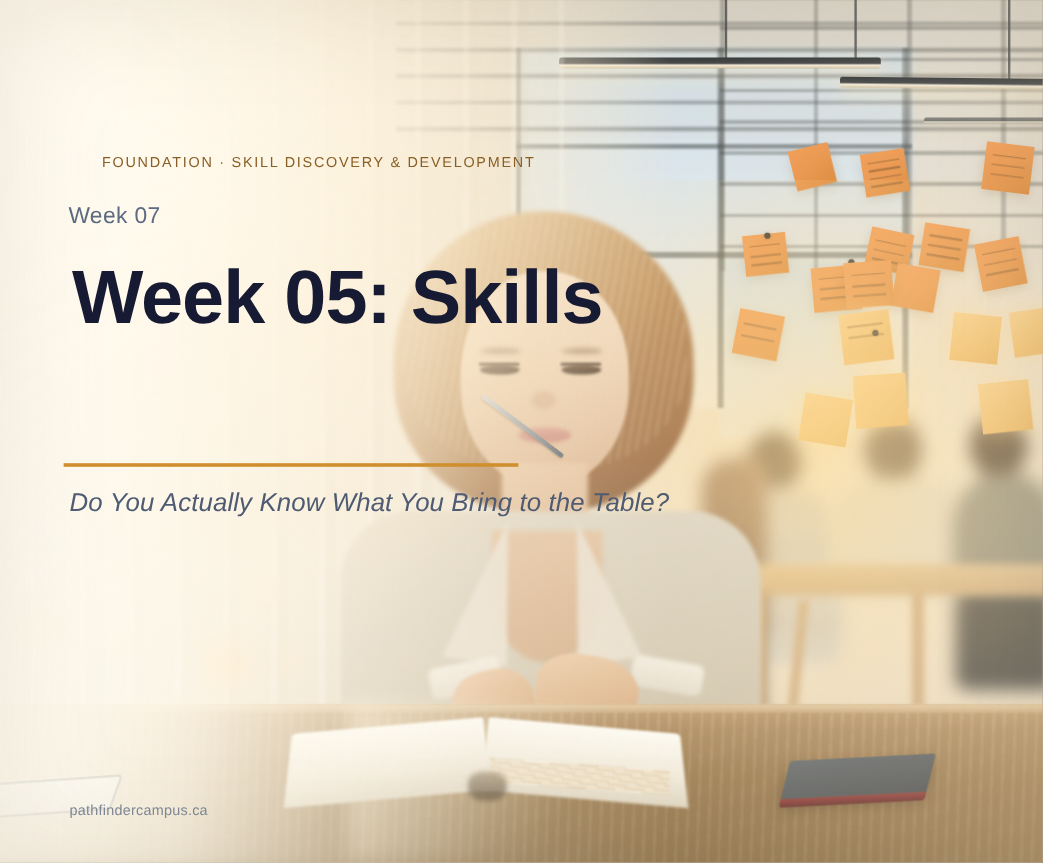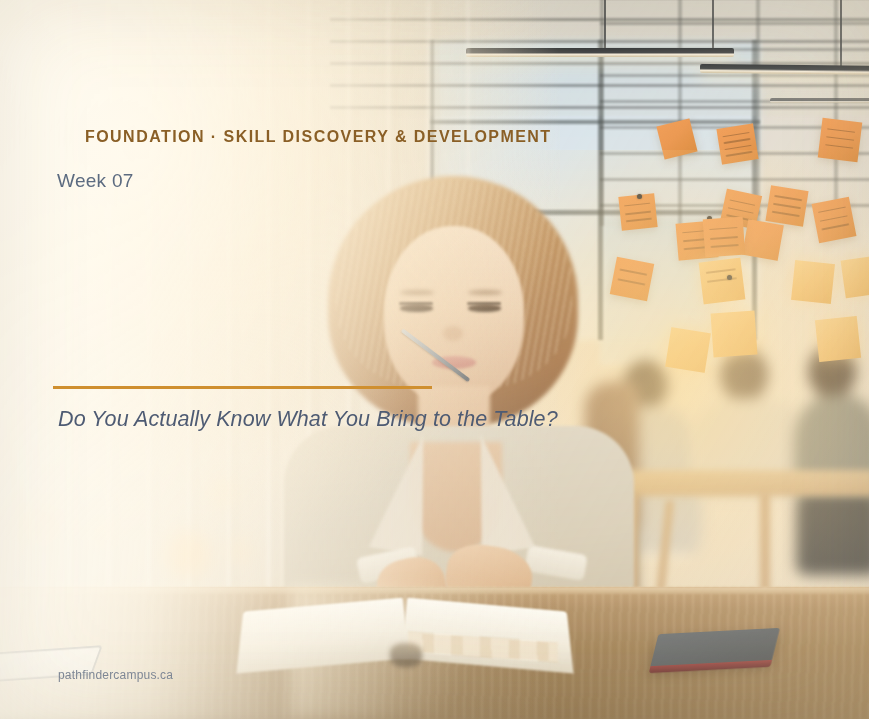--- a/index.html
+++ b/index.html
@@ -340,21 +340,21 @@
   .vignette{
     position:absolute; inset:0; pointer-events:none;
     box-shadow:inset 0 0 90px rgba(150,125,85,.18);
   }
 
   
   .content{ position:absolute; inset:0; }
 
   .eyebrow{
     position:absolute; left:57px; top:128px;
-    font-size:16px; font-weight:bold; letter-spacing:1.45px;
+    font-size:12px; font-weight:normal; letter-spacing:1.45px;
     color:#8a5f26; white-space:nowrap;padding-left:28px;
   }
   .weeklabel{
     position:absolute; left:57px; top:170px;
     font-size:19px; color:#5c6b80; letter-spacing:.3px;
   }
   .maintitle{
     position:absolute; left:60px; top:214px; width:480px;
     font-size:63px; font-weight:bold; line-height:1.10;
     color:#161a32; letter-spacing:-0.8px;
@@ -554,21 +554,21 @@
   <div class="scrim"></div>
   <div class="vignette"></div>
 
   <div class="content">
 
     <div class="eyebrow">FOUNDATION  ·  SKILL DISCOVERY &amp; DEVELOPMENT</div>
 
     <div class="weeklabel">Week 07</div>
 
     <h1 class="maintitle">
-      <br>
+      <span>Week 05: Skills</span><br>
     </h1>
 
     <div class="rule"></div>
 
     <div class="subtitle">Do You Actually Know What You Bring to the Table?</div>
 
     <div class="footer">pathfindercampus.ca</div>
   </div>
 
 </div>

